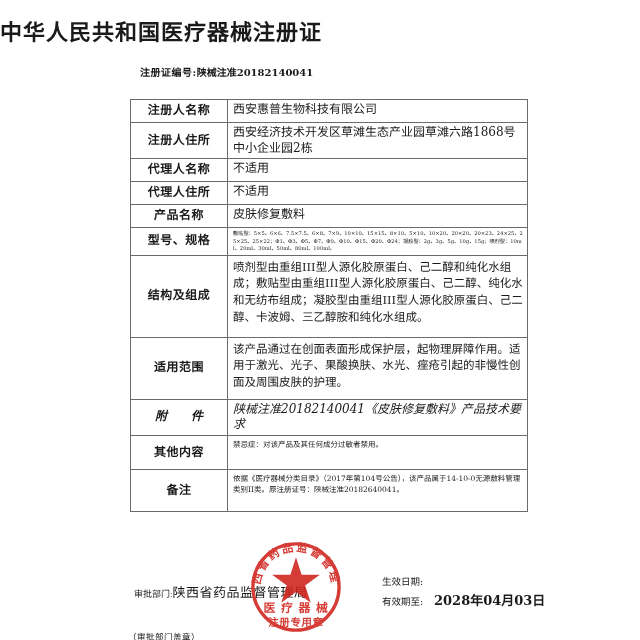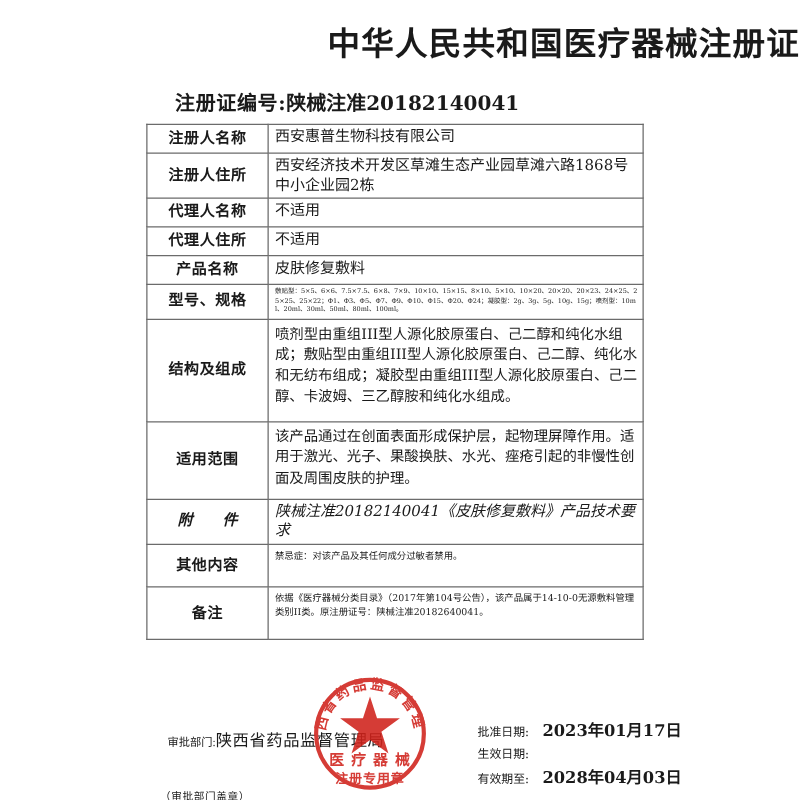--- a/index.html
+++ b/index.html
@@ -18,47 +18,47 @@
 
   .page {
     position: relative;
     width: 640px;
     height: 640px;
     box-sizing: border-box;
   }
 
   
   .cert-title {
-    text-align: right;
-    font-size: 26px;
+    text-align: left;
+    font-size: 22px;
     font-weight: bold;
     letter-spacing: 1px;
     margin: 14px 0 0 0;
     font-family: "DejaVu Serif", "Liberation Serif", serif;
   }
 
   
   .regno-line {
     margin: 18px 0 6px 0;
     padding-left: 140px;
-    font-size: 16px;
+    font-size: 10px;
     white-space: nowrap;
   }
   .regno-label {
     font-weight: bold;
     letter-spacing: 0.5px;
   }
   .regno-value {
     font-weight: bold;
   }
 
   
   .cert-table {
     position: absolute;
-    left: 117px;
+    left: 130px;
     top: 85px;
     width: 398px;
     border-collapse: collapse;
     table-layout: fixed;
     border: 1px solid #4a4a4a;
   }
   .cert-table td {
     border: 1px solid #6b6b6b;
     padding: 2px 4px;
     vertical-align: top;
@@ -244,24 +244,20 @@
   </table>
 
   <div class="footer">
     <div class="approval-dept">
       <span class="dept-label">审批部门:</span><span class="dept-name">陕西省药品监督管理局</span>
     </div>
 
     <div class="seal-note">（审批部门盖章）</div>
 
     <div class="dates">
-      <div class="date-row">
-        <span class="date-label">批准日期:</span>
-        <span class="date-value">2023年01月17日</span>
-      </div>
       <div class="date-row">
         <span class="date-label">生效日期:</span>
       </div>
       <div class="date-row">
         <span class="date-label">有效期至:</span>
         <span class="date-value">2028年04月03日</span>
       </div>
     </div>
   </div>
 

